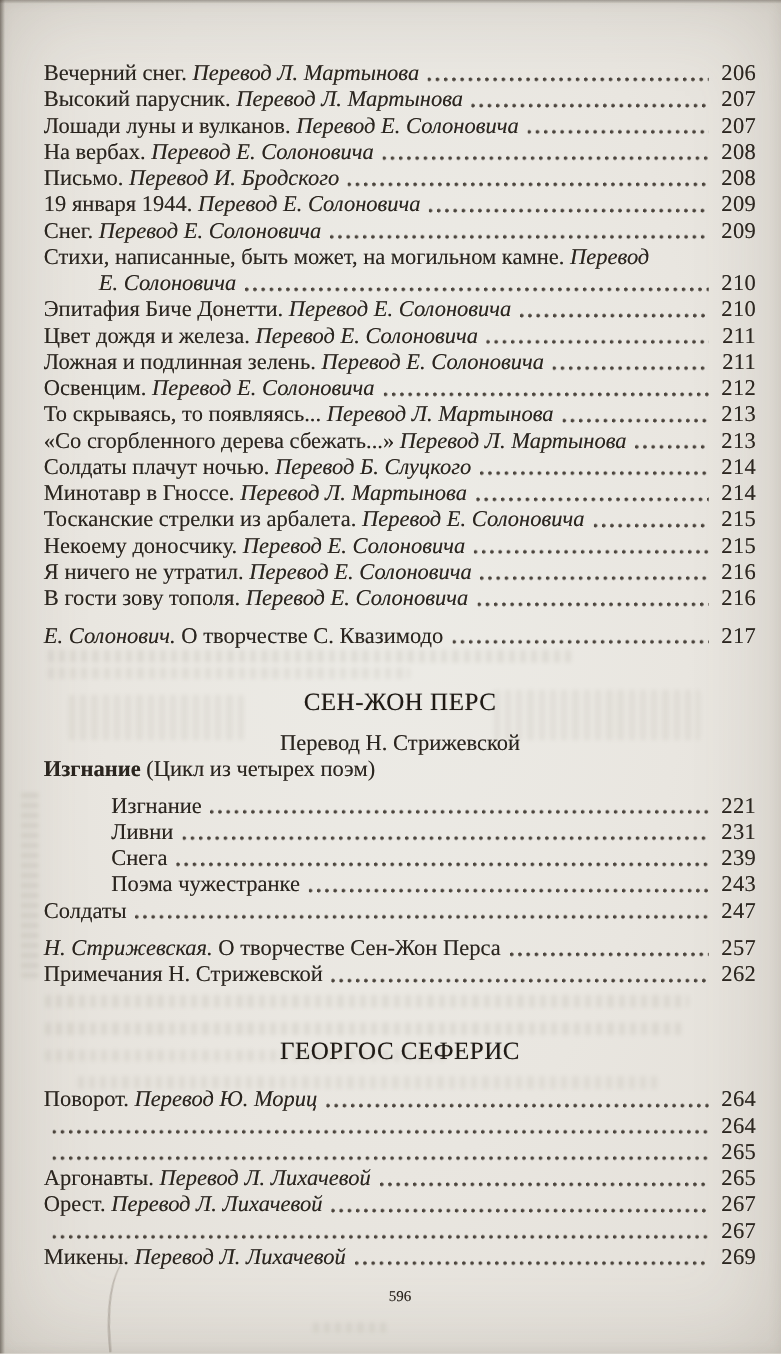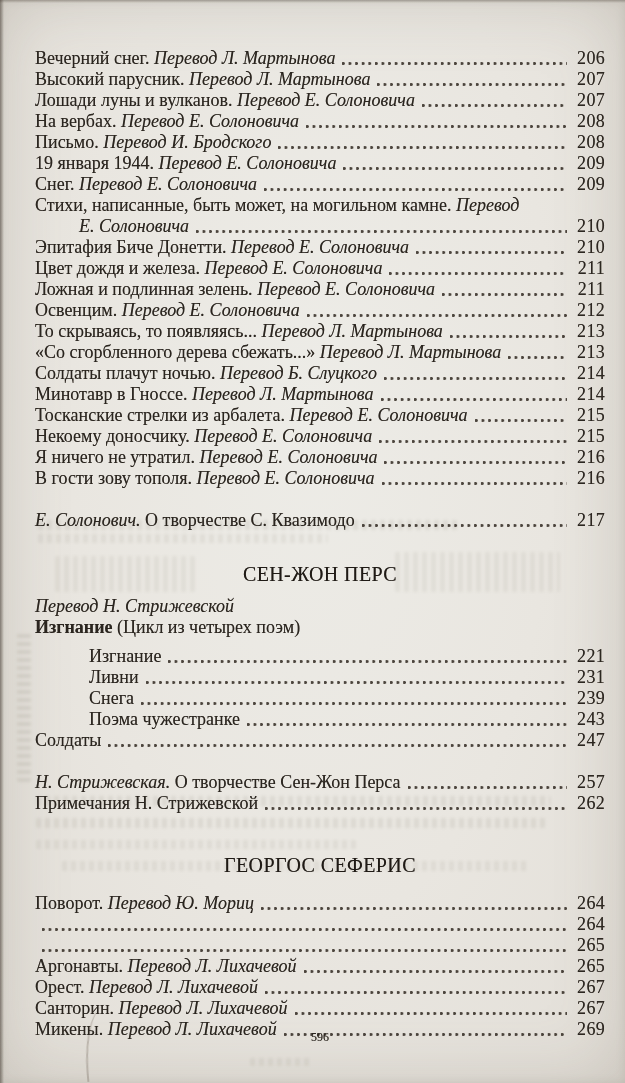--- a/index.html
+++ b/index.html
@@ -63,38 +63,37 @@
     align-self: flex-end;
     height: 5px; margin: 0 4px 3px 7px;
     background-image: radial-gradient(circle at 1.3px 2.5px, rgba(48,40,32,0.85) 1.25px, rgba(0,0,0,0) 1.7px);
     background-size: 6.6px 5px;
     background-repeat: repeat-x;
   }
   .pagenum { flex: 0 0 auto; min-width: 34px; text-align: right; letter-spacing: 0.3px; }
 
   .indent1 { padding-left: 44px; }
   .indent2 { padding-left: 54px; }
-  .spaced { margin-top: 21px; }
+  .spaced { margin-top: 9px; }
   .label-row { }
   .first-sub { margin-top: 8px; }
 
   .heading {
     margin-top: 31px; margin-bottom: 16px;
     text-align: center;
     font-weight: normal;
     font-size: 20px; line-height: 24px;
     letter-spacing: 0.4px;
     color: #1f1a15;
     text-shadow: 0 0 0.6px rgba(30,24,18,0.55);
   }
   .heading.gap-lg { margin-top: 39px; }
   .subheading {
     margin-top: -6px;
-    text-align: left;
-    font-style: italic;
+    text-align: center;
     font-size: 18px; line-height: 21px;
     text-shadow: 0 0 0.5px rgba(42,34,26,0.45);
   }
   .footer {
     position: absolute; left: 35px; right: 20px; top: 1027px;
     text-align: center;
     font-size: 12px; line-height: 21px;
     text-shadow: 0 0 0.5px rgba(42,34,26,0.45);
   }
 </style>
@@ -286,21 +285,20 @@
         <span class="title"><span class="seg roman">Аргонавты.</span><span class="seg italic"> Перевод Л. Лихачевой</span></span>
         <span class="leader"></span>
         <span class="pagenum">265</span>
       </div>
       <div class="row">
         <span class="title"><span class="seg roman">Орест.</span><span class="seg italic"> Перевод Л. Лихачевой</span></span>
         <span class="leader"></span>
         <span class="pagenum">267</span>
       </div>
       <div class="row">
-        <span class="title"><span class="seg roman">Санторин.</span><span class="seg italic"> Перевод Л. Лихачевой</span></span>
         <span class="leader"></span>
         <span class="pagenum">267</span>
       </div>
       <div class="row">
         <span class="title"><span class="seg roman">Микены.</span><span class="seg italic"> Перевод Л. Лихачевой</span></span>
         <span class="leader"></span>
         <span class="pagenum">269</span>
       </div>
     </main>
 

